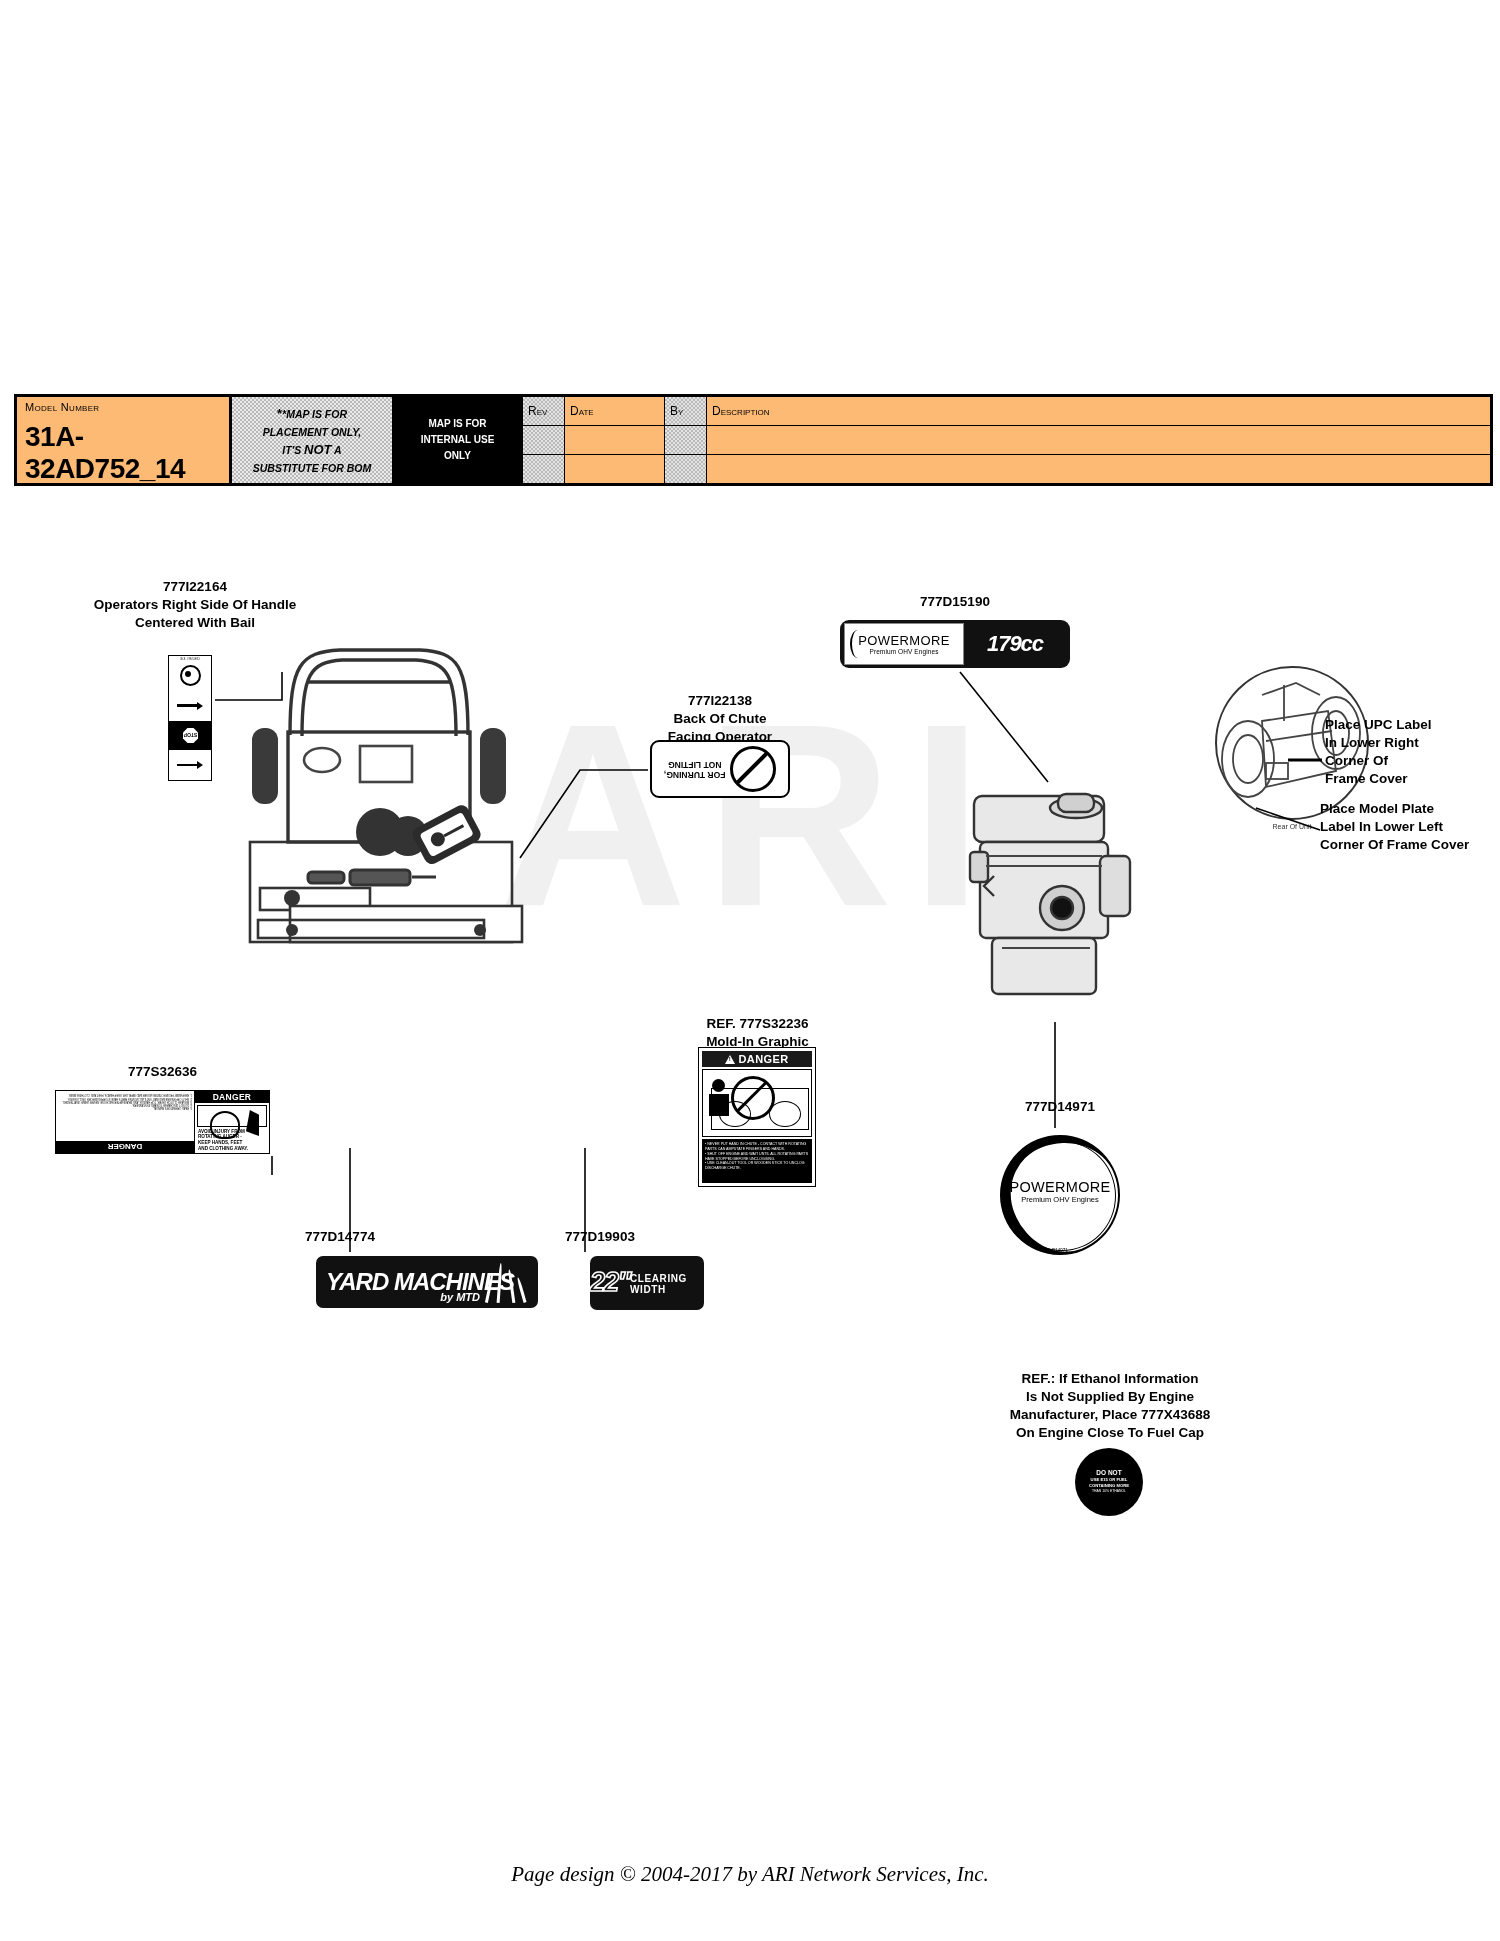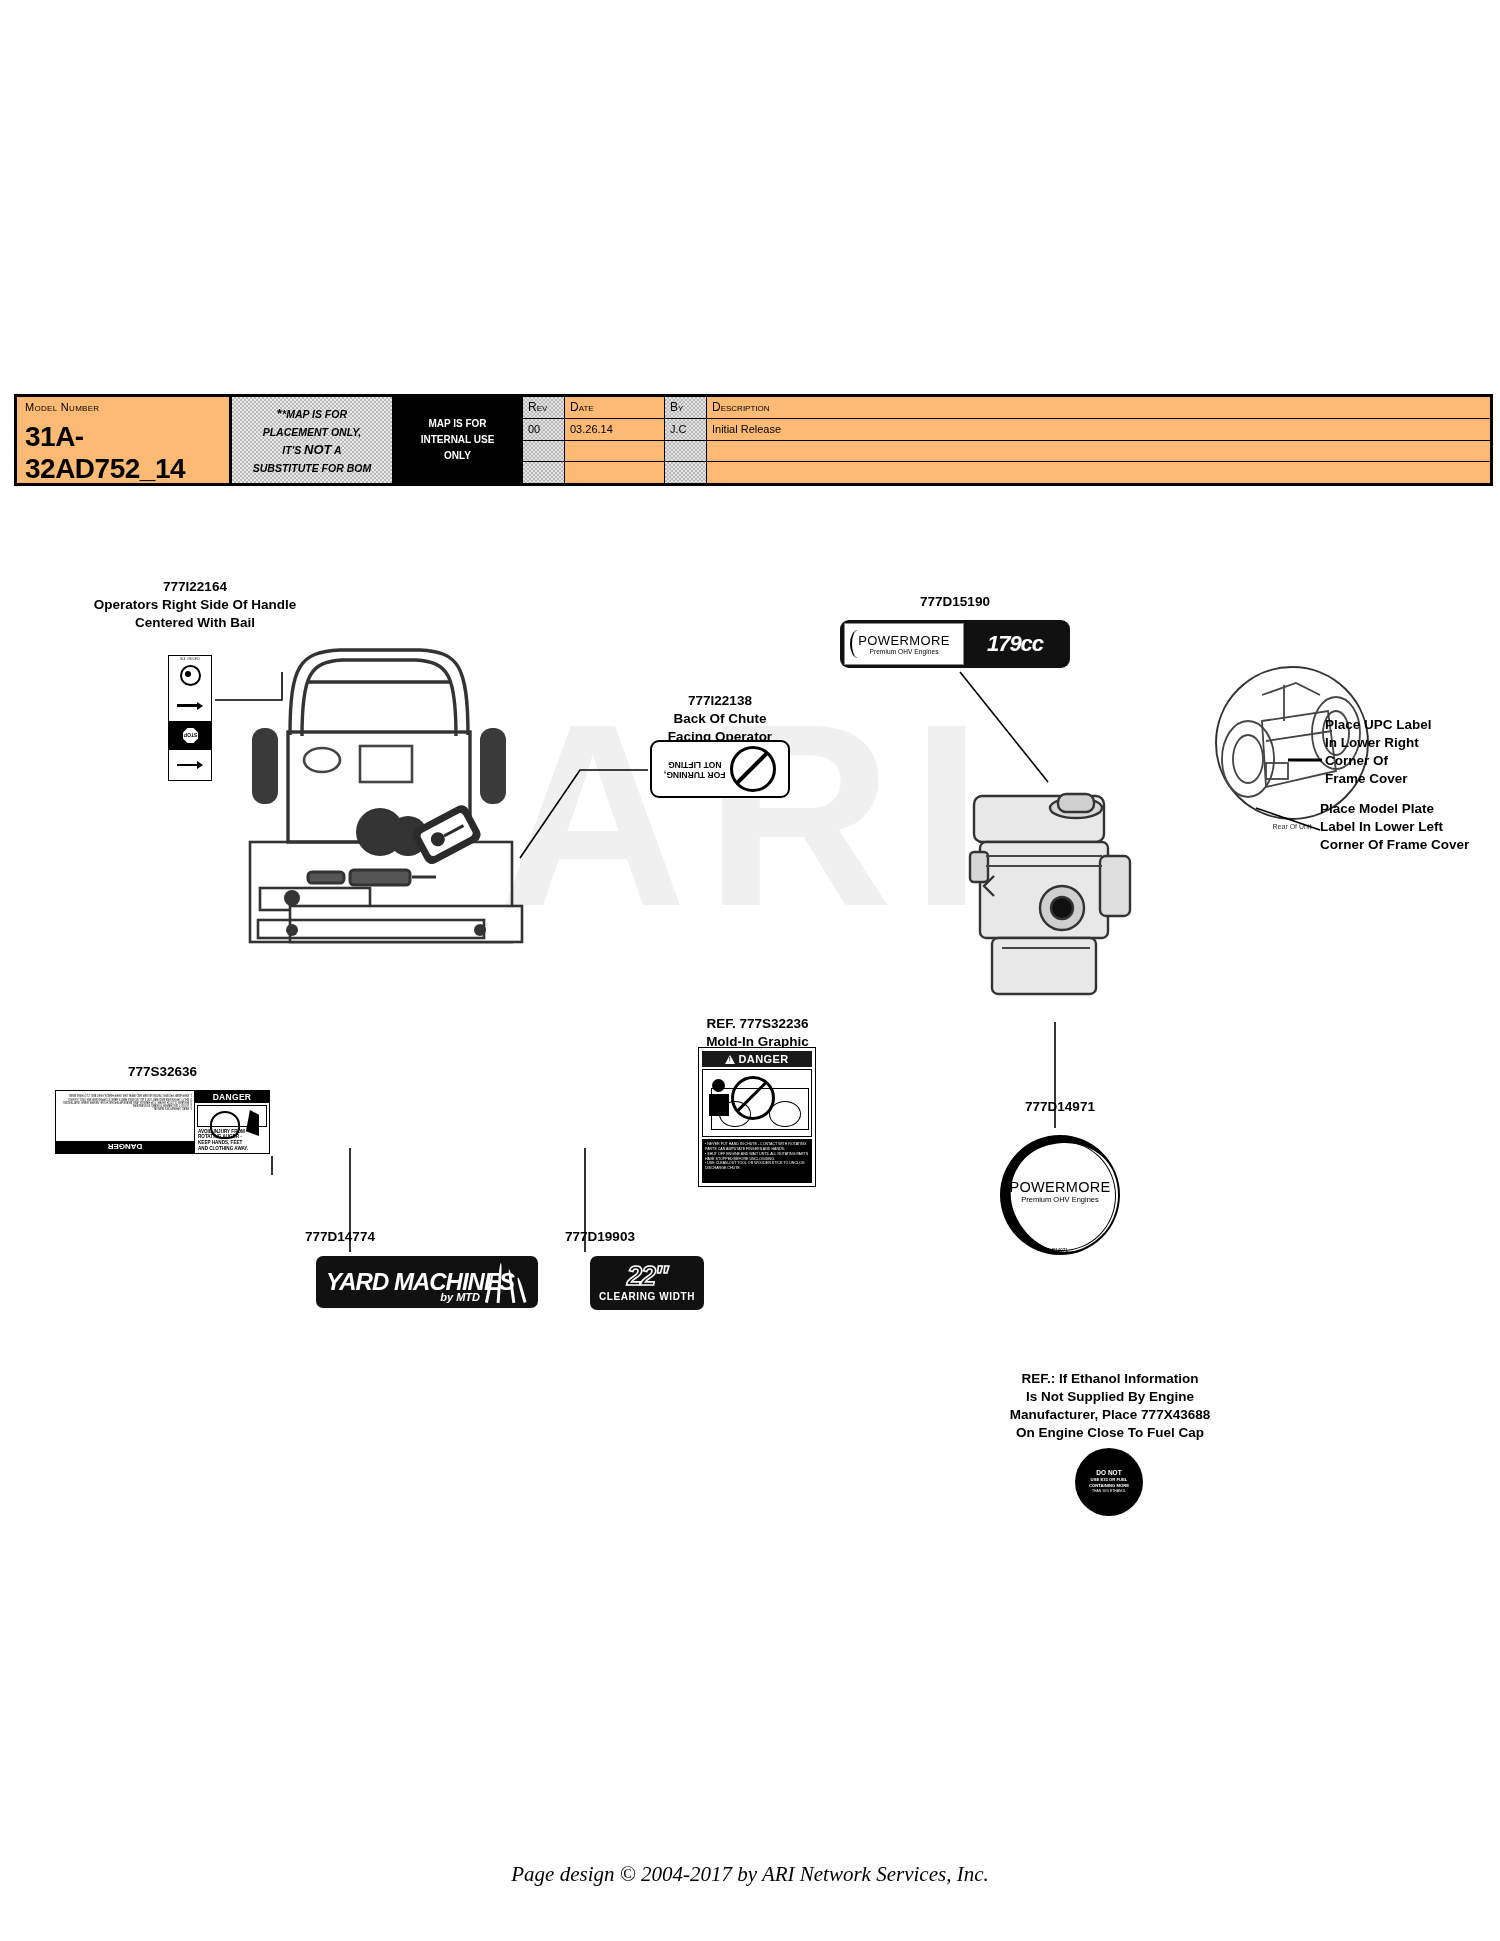--- a/index.html
+++ b/index.html
@@ -124,21 +124,21 @@
   
   #d-14774{left:316px;top:1256px;width:222px;height:52px;background:#111;border-radius:7px;
      display:flex;align-items:center;position:relative;overflow:hidden;}
   #d-14774 .ym{color:#fff;font-size:24px;font-weight:bold;font-style:italic;letter-spacing:-1px;padding-left:10px;}
   #d-14774 .mtd{position:absolute;right:58px;bottom:5px;color:#fff;font-size:11px;font-weight:bold;font-style:italic;}
   #d-14774 .grass{position:absolute;right:8px;top:5px;width:46px;height:42px;}
   #d-14774 .blade{position:absolute;bottom:0;width:3px;background:#fff;border-radius:50% 50% 0 0;}
 
   
   #d-19903{left:590px;top:1256px;width:114px;height:54px;background:#111;border-radius:7px;
-     display:flex;flex-direction:column;align-items:center;justify-content:center;}
+     display:flex;flex-direction:row;align-items:center;justify-content:center;}
   #d-19903 .num{color:#111;font-size:27px;font-weight:bold;font-style:italic;letter-spacing:-1px;
      -webkit-text-stroke:1.6px #fff;line-height:.95;}
   #d-19903 .cw{color:#fff;font-size:10px;font-weight:bold;letter-spacing:.6px;margin-top:2px;}
 
   
   #d-43688{left:1075px;top:1448px;width:68px;height:68px;border-radius:50%;background:#000;color:#fff;
      display:flex;flex-direction:column;align-items:center;justify-content:center;text-align:center;}
   #d-43688 .l1{font-size:6.5px;font-weight:bold;line-height:1.05;}
   #d-43688 .l2{font-size:4.2px;font-weight:bold;line-height:1.15;margin-top:1px;}
   #d-43688 .l3{font-size:3.4px;line-height:1.1;margin-top:2px;}
@@ -182,26 +182,20 @@
       <span>ONLY</span>
     </span>
   </div>
 
   <div class="h-rev">
     <div class="h-rev-row">
       <div class="cell gray c-rev smallcap">Rev</div>
       <div class="cell c-date smallcap">Date</div>
       <div class="cell gray c-by smallcap">By</div>
       <div class="cell c-desc smallcap">Description</div>
-    </div>
-    <div class="h-rev-row">
-      <div class="cell gray c-rev">00</div>
-      <div class="cell c-date">03.26.14</div>
-      <div class="cell gray c-by">J.C</div>
-      <div class="cell c-desc">Initial Release</div>
     </div>
     <div class="h-rev-row">
       <div class="cell gray c-rev"></div>
       <div class="cell c-date"></div>
       <div class="cell gray c-by"></div>
       <div class="cell c-desc"></div>
     </div>
     <div class="h-rev-row">
       <div class="cell gray c-rev"></div>
       <div class="cell c-date"></div>

